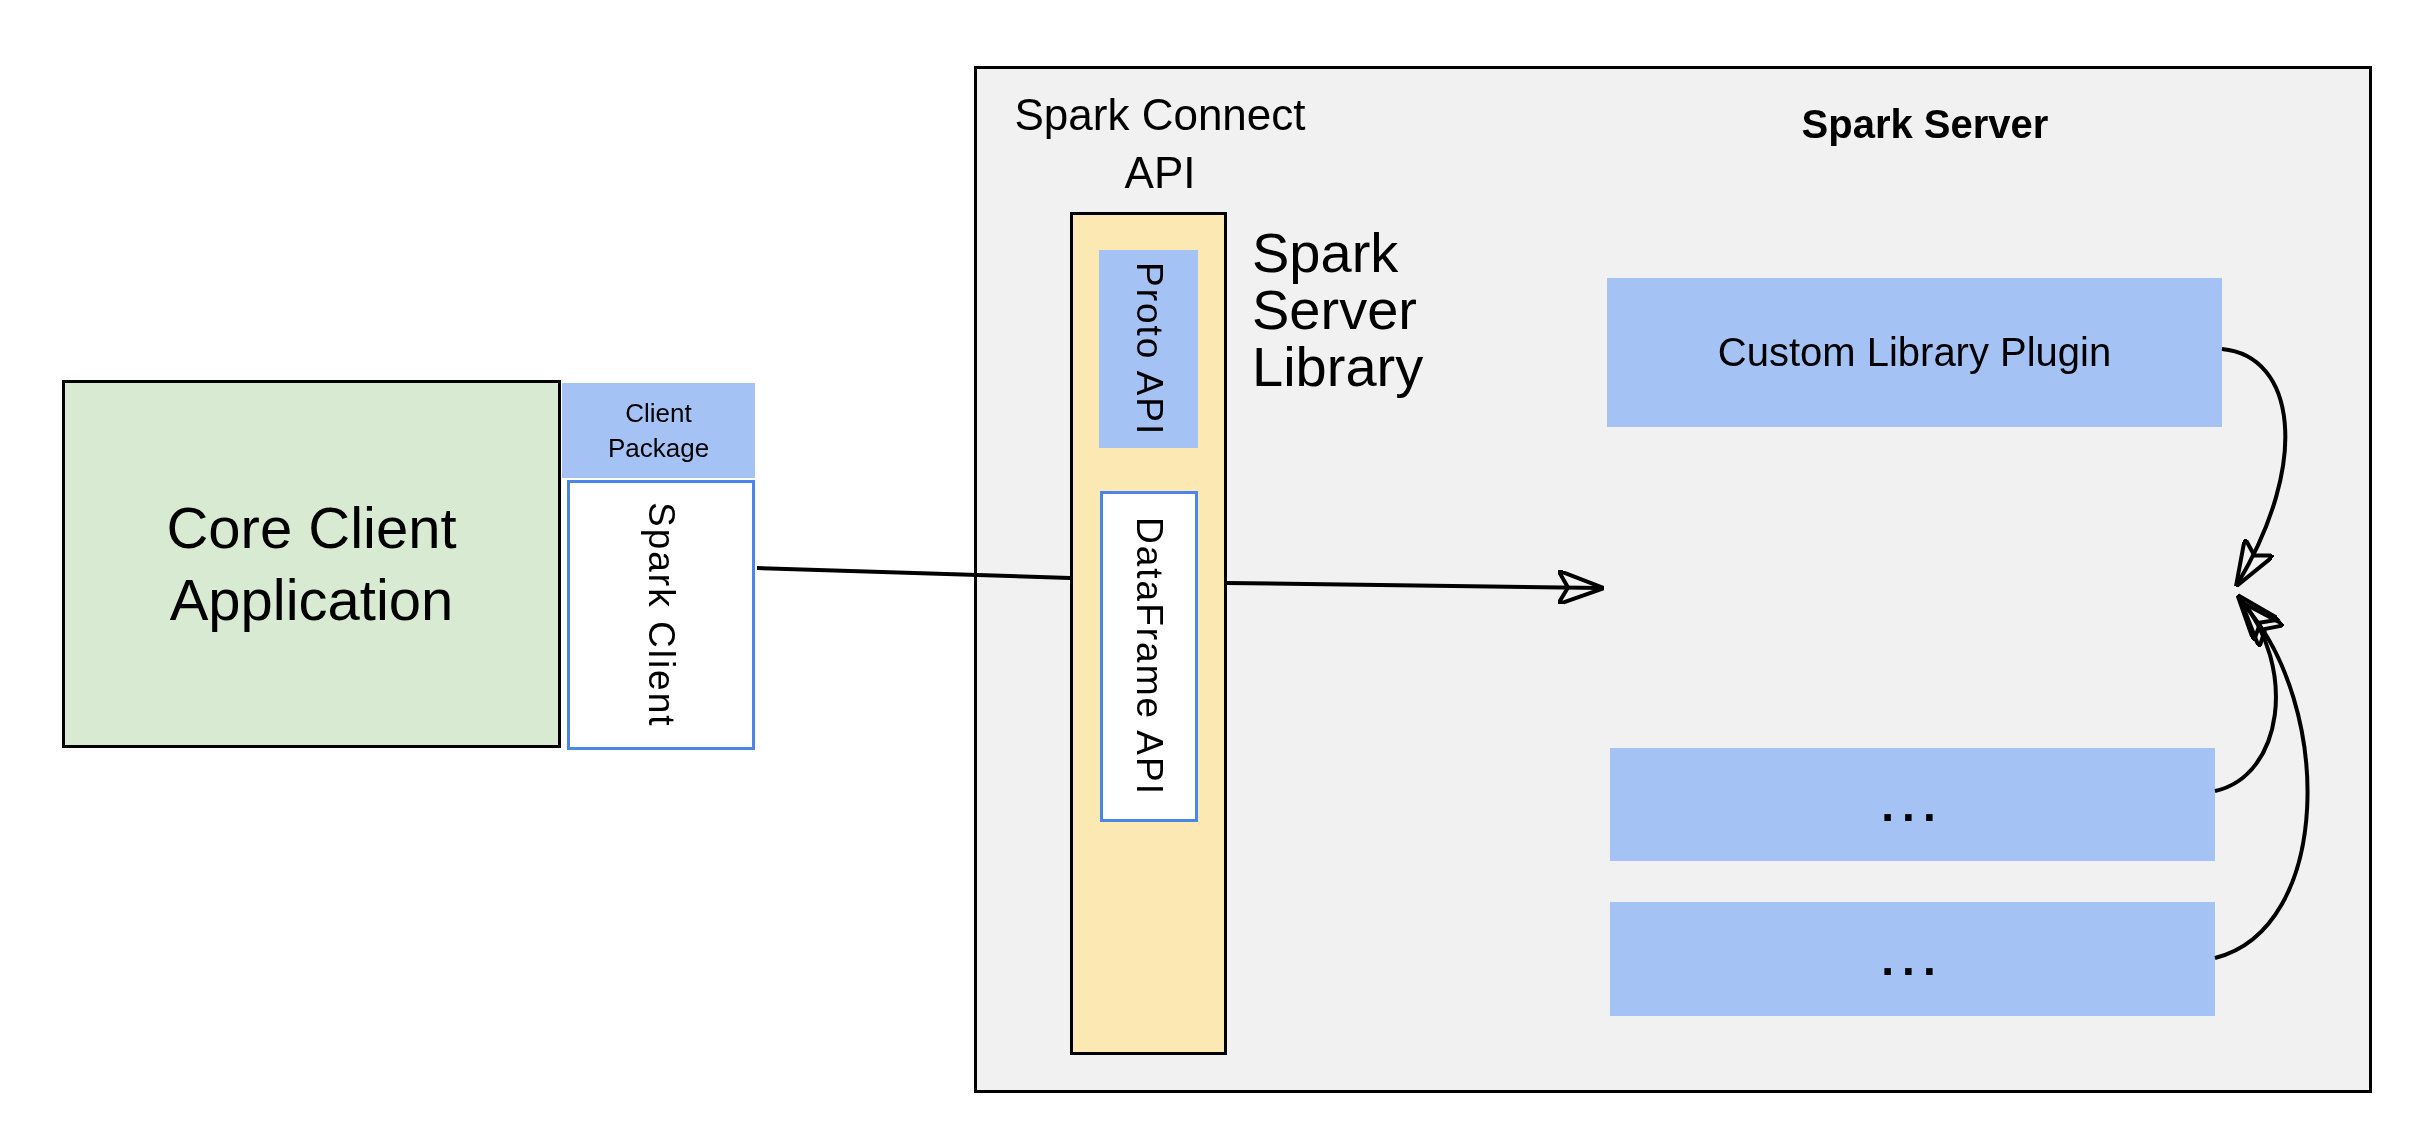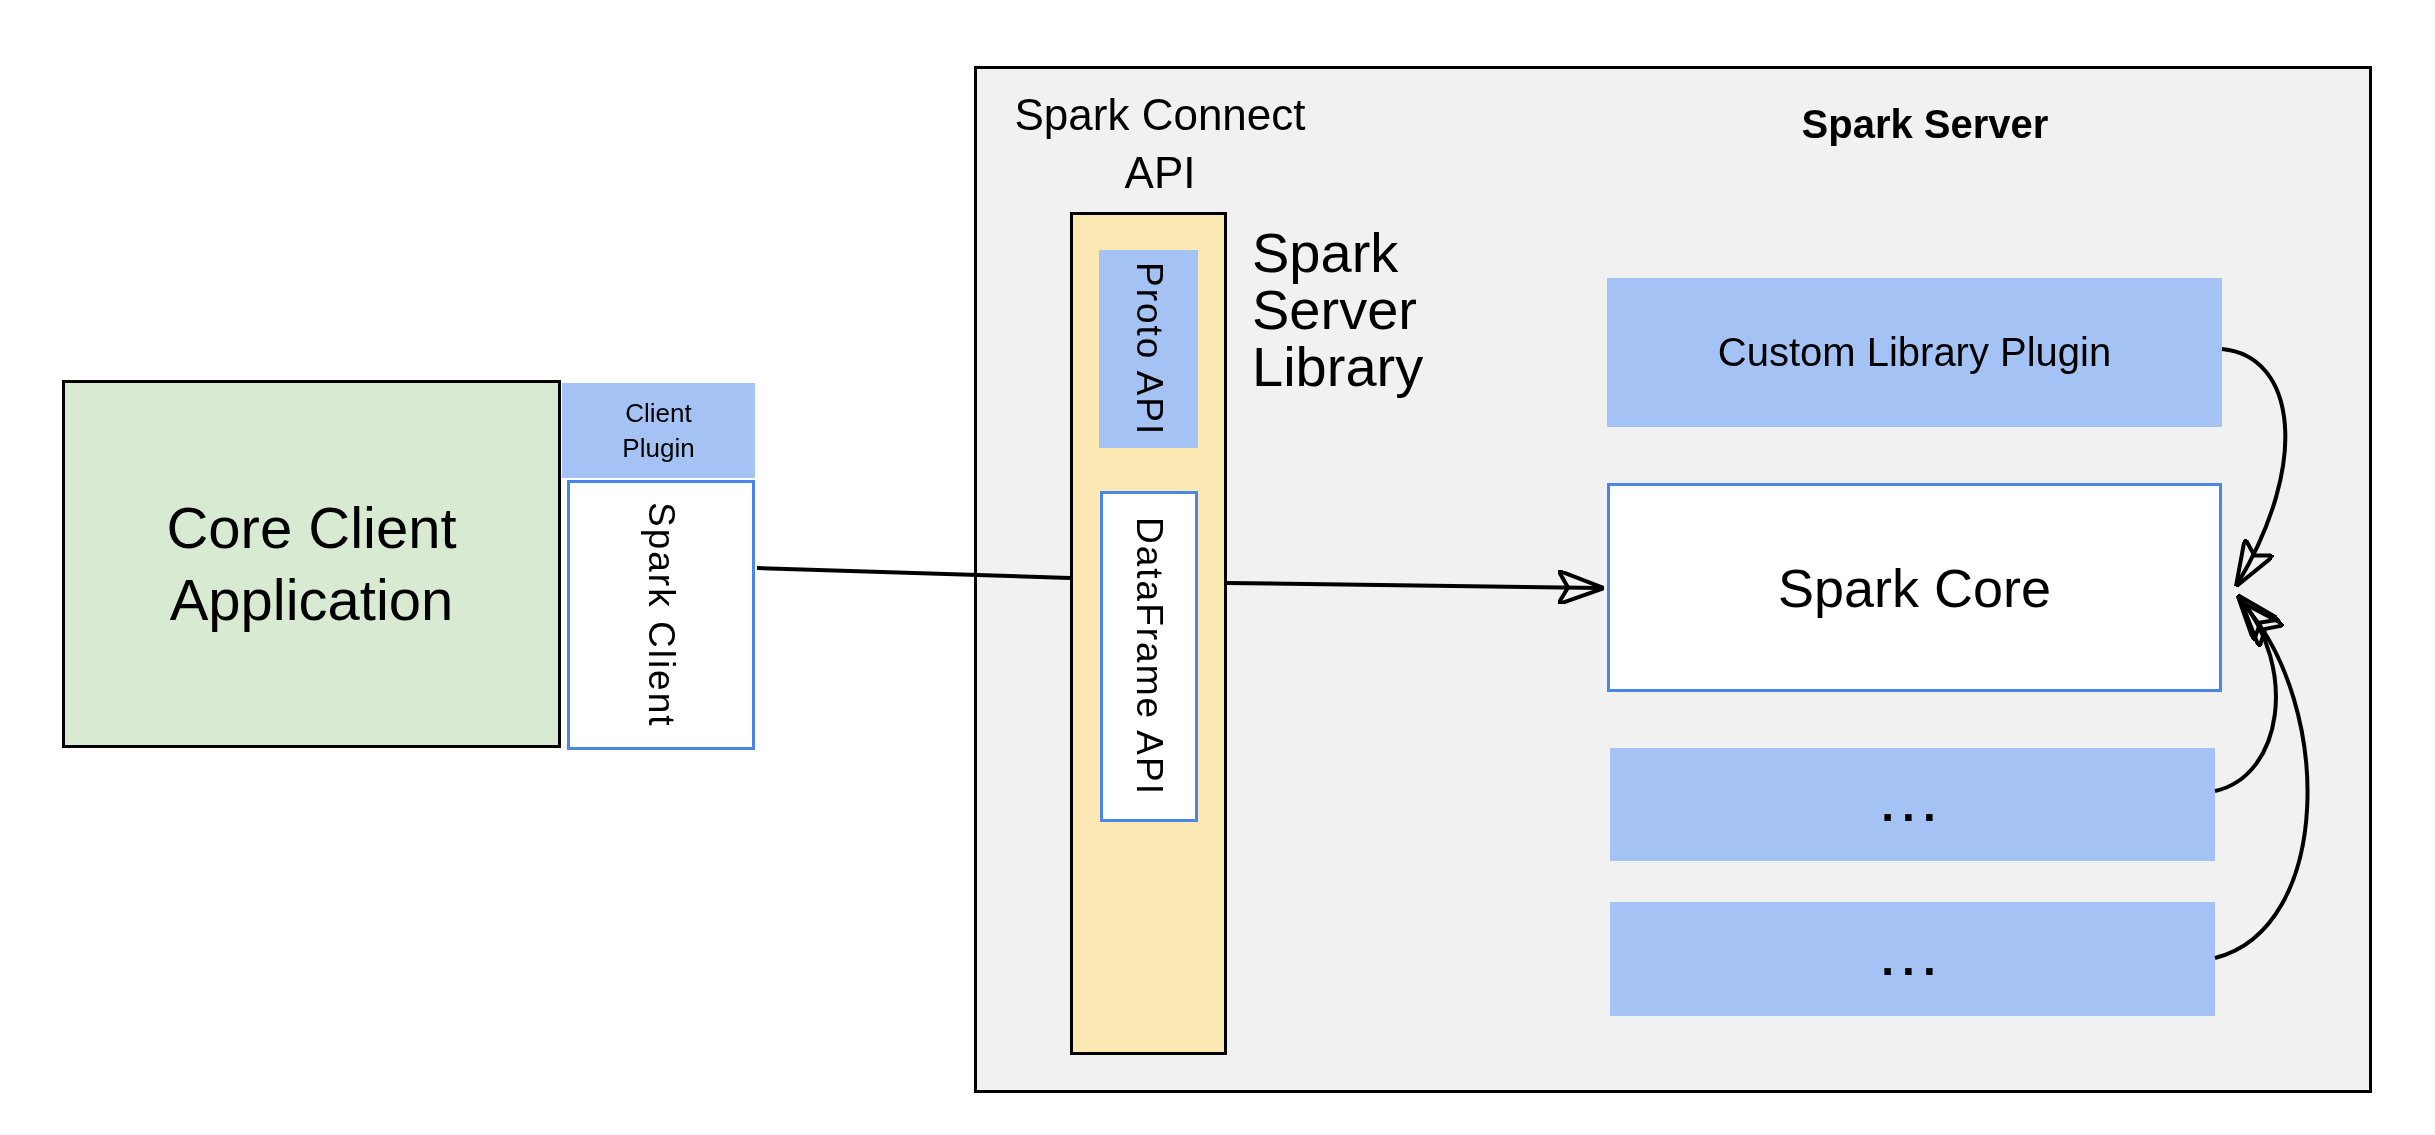--- a/index.html
+++ b/index.html
@@ -67,21 +67,21 @@
 
   <div class="connect-heading">Spark Connect API</div>
 
   <div class="server-heading">Spark Server</div>
 
   <div class="box green-box">
     <div class="lbl">Core Client Application</div>
   </div>
 
   <div class="box package-box">
-    <div class="lbl">Client Plugin</div>
+    <div class="lbl">Client Package</div>
   </div>
 
   <div class="box client-box">
     <div class="vtext">Spark Client</div>
   </div>
 
   <div class="box yellow-bar"></div>
 
   <div class="box proto-box">
     <div class="vtext">Proto API</div>
@@ -90,23 +90,20 @@
   <div class="box dataframe-box">
     <div class="vtext">DataFrame API</div>
   </div>
 
   <div class="library-label">Spark Server Library</div>
 
   <div class="box plugin-box">
     <div class="lbl">Custom Library Plugin</div>
   </div>
 
-  <div class="box core-box">
-    <div class="lbl">Spark Core</div>
-  </div>
 
   <div class="box dots-box dots-1">
     <div class="lbl">...</div>
   </div>
 
   <div class="box dots-box dots-2">
     <div class="lbl">...</div>
   </div>
 
   <svg class="wires" viewBox="0 0 2435 1135" xmlns="http://www.w3.org/2000/svg">

